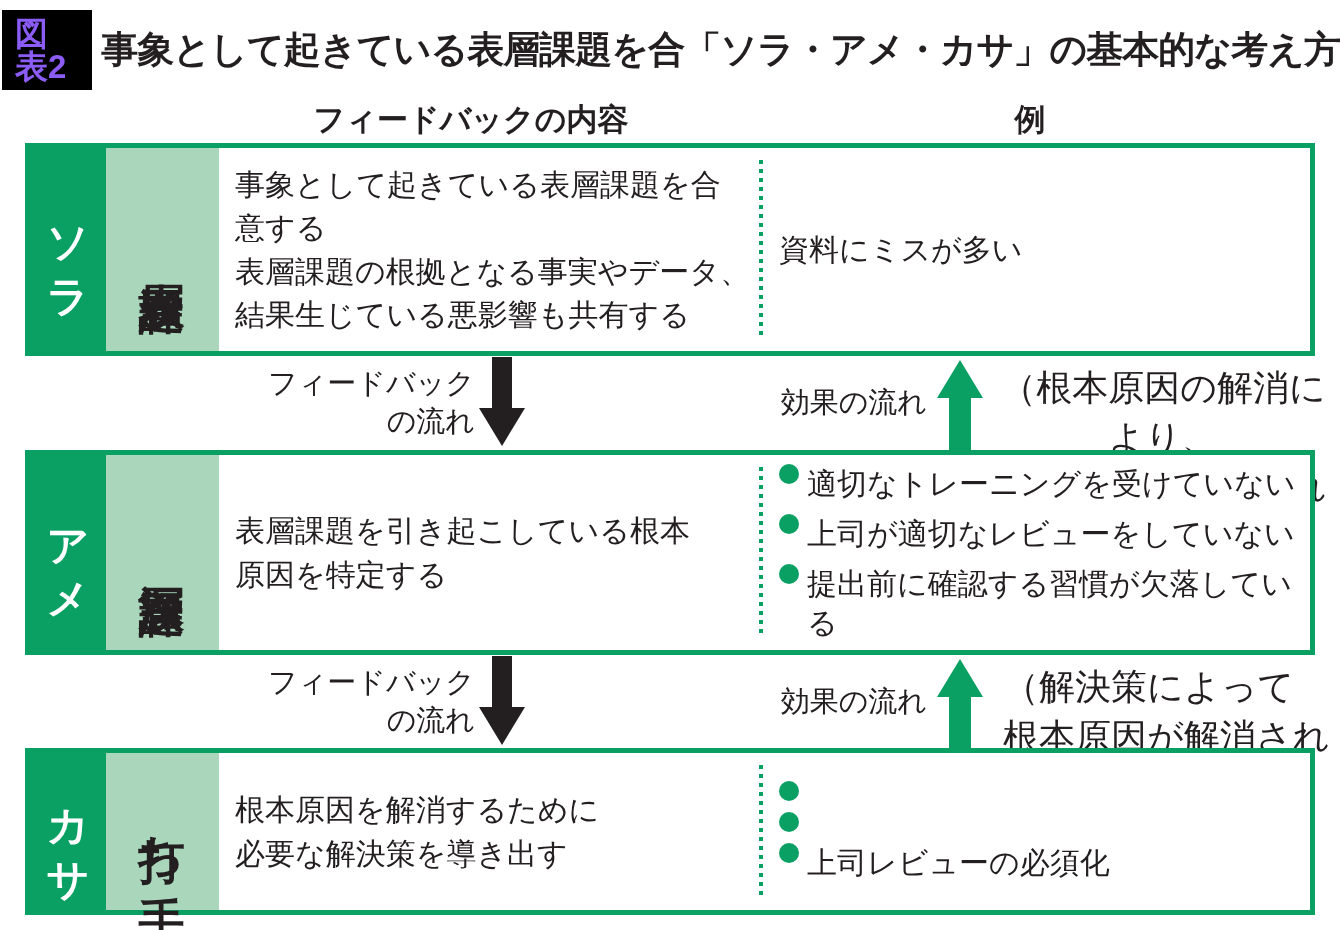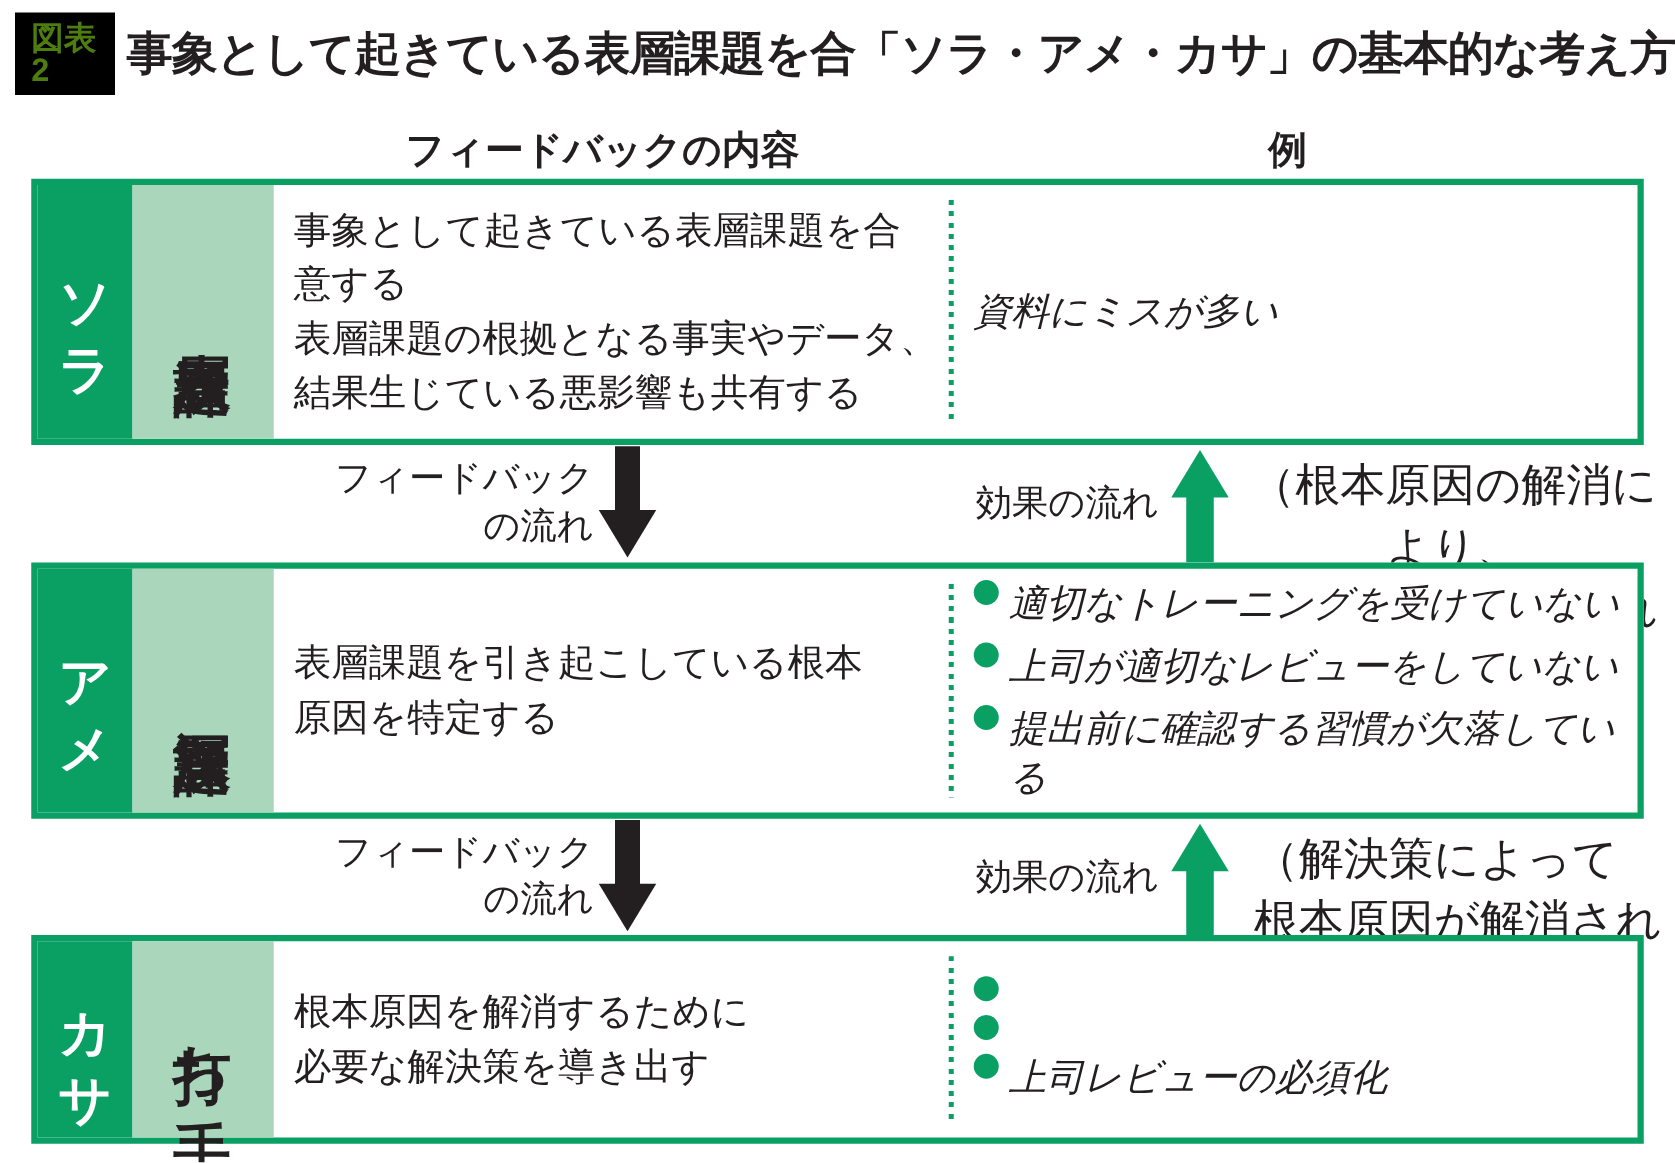--- a/index.html
+++ b/index.html
@@ -7,48 +7,48 @@
     --light-green:#aad7bc;
     --ink:#231f20;
     --paper:#ffffff;
   }
   html,body{margin:0;padding:0;background:var(--paper);}
   body{font-family:"Liberation Sans","DejaVu Sans",sans-serif;color:var(--ink);}
   .stage{position:relative;width:1340px;height:930px;background:var(--paper);overflow:hidden;}
 
   
   .title-row{position:absolute;top:10px;left:2px;display:flex;align-items:center;}
-  .badge{display:inline-flex;align-items:center;justify-content:center;background:#000;color:#4d7c0f;
-         font-weight:bold;font-size:26px;padding:7px 13px;line-height:1;margin-left:10px;}
+  .badge{display:inline-flex;align-items:center;justify-content:center;background:#000;color:#8b5cf6;
+         font-weight:bold;font-size:33px;padding:7px 13px;line-height:1;}
   .title{margin:0 0 0 9px;font-size:37px;font-weight:bold;white-space:nowrap;letter-spacing:-1px;line-height:1.2;}
 
   
   .col-header{position:absolute;top:99px;font-size:31px;font-weight:bold;text-align:center;}
-  .ch-feedback{left:287px;width:390px;}
+  .ch-feedback{left:276px;width:390px;}
   .ch-example{left:930px;width:200px;}
 
   
   .row{position:absolute;left:25px;width:1290px;box-sizing:border-box;
        border:5px solid var(--green);background:#fff;display:flex;}
   .row1{top:143px;height:213px;}
   .row2{top:450px;height:205px;}
   .row3{top:748px;height:167px;}
 
   .key-col{flex:none;width:76px;background:var(--green);color:#fff;font-weight:bold;font-size:42px;
            writing-mode:vertical-rl;text-orientation:upright;letter-spacing:4px;
            display:flex;align-items:center;justify-content:center;line-height:1;}
   .cat-col{flex:none;width:113px;background:var(--light-green);color:var(--ink);font-weight:bold;font-size:46px;
            writing-mode:vertical-rl;text-orientation:upright;letter-spacing:2px;
            display:flex;align-items:center;justify-content:center;line-height:1;}
   .content-col{flex:none;width:540px;box-sizing:border-box;padding-left:16px;
                display:flex;align-items:center;font-size:30px;line-height:1.45;white-space:pre-line;}
   .dotsep{flex:none;width:4px;margin:12px 0;
           background-image:repeating-linear-gradient(to bottom,var(--green) 0 4px,transparent 4px 9px);}
   .example-col{flex:1;display:flex;flex-direction:column;justify-content:center;
-               padding-left:16px;font-size:30px;gap:11px;font-style:italic;}
+               padding-left:16px;font-size:30px;gap:11px;}
   .example-plain{line-height:1.4;}
   .bullet-item{display:flex;line-height:1.3;}
   .bullet{flex:none;width:20px;height:20px;border-radius:50%;background:var(--green);margin-right:8px;}
 
   
   .conn{position:absolute;left:15px;width:1340px;}
   .conn1{top:356px;height:94px;}
   .conn2{top:655px;height:93px;}
   .fb-label{position:absolute;left:230px;top:8px;width:230px;text-align:right;
             font-size:29px;line-height:1.32;white-space:pre-line;}

